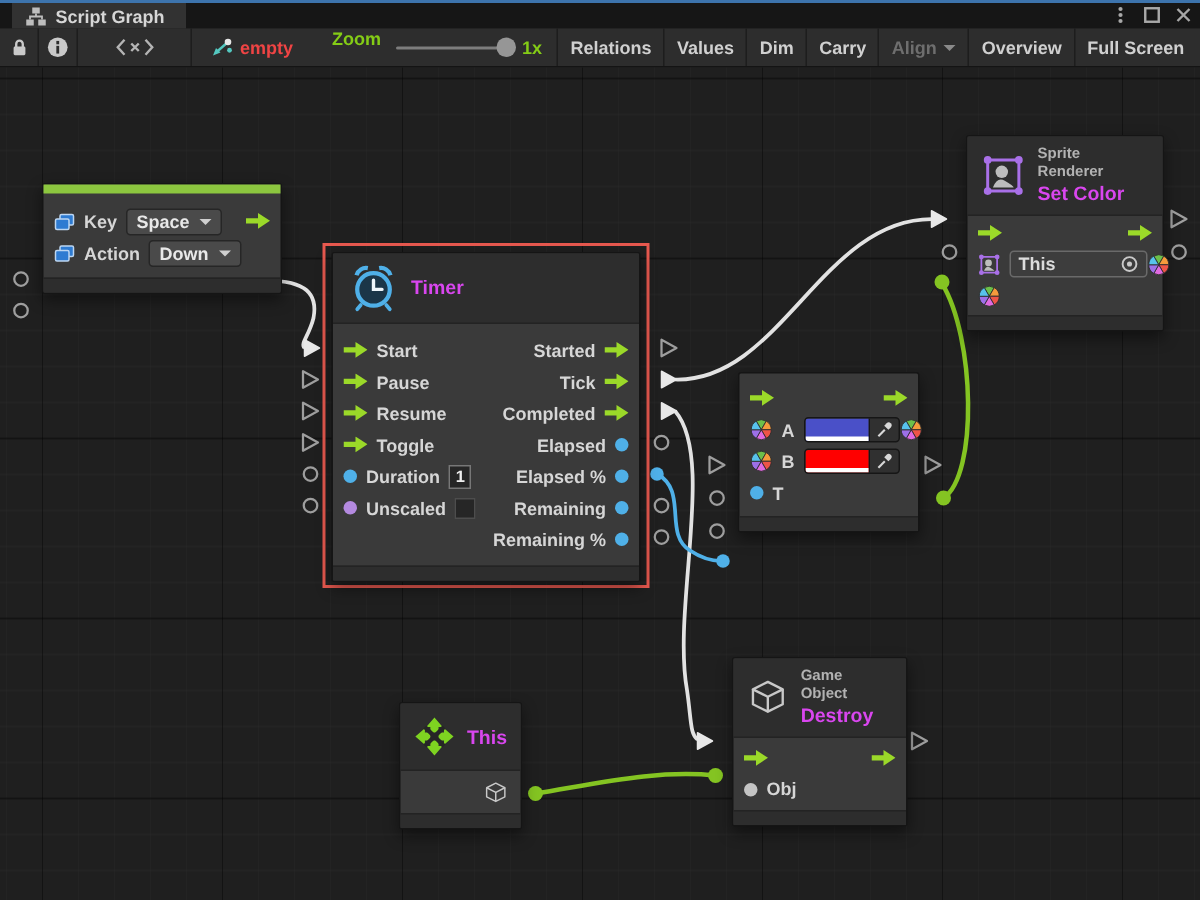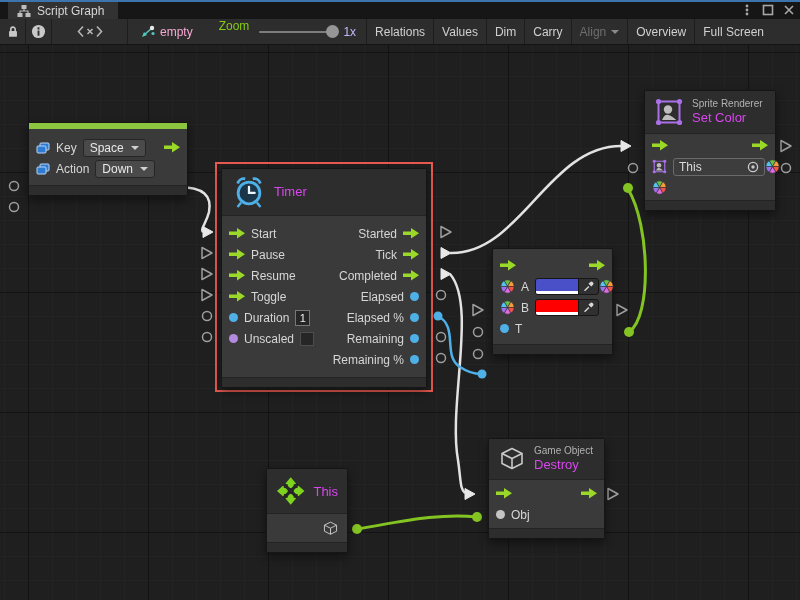--- a/index.html
+++ b/index.html
@@ -1,41 +1,41 @@
 <!DOCTYPE html>
 <html><head>
 <meta charset="utf-8">
 <style>
   * { margin:0; padding:0; box-sizing:border-box; }
   html,body { width:800px; height:600px; overflow:hidden; background:#111;
               font-family:"Liberation Sans", sans-serif; }
-  .window { position:relative; width:800px; height:576px; background:#1e1e1e; }
+  .window { position:relative; width:800px; height:576px; background:#1e1e1e;font-weight:bold; }
 
   
   .titlebar { position:absolute; left:0; top:0; width:800px; height:19px; background:#161616; }
   .titlebar-accent { position:absolute; left:0; top:0; width:100%; height:2px; background:#3d74ad; }
   .tab { position:absolute; left:8px; top:2px; height:17px; background:#323232; display:flex;
          align-items:center; gap:6px; padding:0 14px 0 9px; }
   .tab span { font-size:12px; color:#d6d6d6; white-space:nowrap; }
   .win-controls { position:absolute; right:4px; top:2px; height:16px; display:flex; gap:7px; align-items:center; }
   .win-controls .wbtn { width:14px; height:14px; display:flex; align-items:center; justify-content:center; }
 
   
   .toolbar { position:absolute; left:0; top:19px; width:800px; height:26px; background:#2d2d2d;
              border-bottom:1px solid #141414; display:flex; align-items:stretch; font-size:12px; color:#d0d0d0; }
   .tb-cell { display:flex; align-items:center; justify-content:center; border-right:1px solid #1d1d1d; }
   .tb-icon { width:26px; }
   .tb-code { width:76px; color:#b4b4b4; }
   .tb-btn { padding:0 8px; white-space:nowrap; }
   .tb-btn.disabled { color:#6e6e6e; }
-  .graph-ref { display:flex; align-items:center; gap:5px; margin-left:12px; color:#f9a8d4; }
+  .graph-ref { display:flex; align-items:center; gap:5px; margin-left:12px; color:#ef4444; }
   .zoom-label { margin-left:26px; color:#84cc16; }
   .z-track { position:relative; width:76px; height:2px; background:#7d7d7d; margin-left:10px; border-radius:1px; }
   .z-handle { position:absolute; right:-4px; top:-6px; width:13px; height:13px; border-radius:50%; background:#969696; }
-  .zoom-value { margin-left:8px; margin-right:4px; color:#c4b5fd; }
+  .zoom-value { margin-left:8px; margin-right:4px; color:#84cc16; }
   .tb-sep { width:1px; background:#1d1d1d; margin-left:6px; }
   .caret { width:0; height:0; border-left:4px solid transparent; border-right:4px solid transparent;
            border-top:4px solid #8a8a8a; margin-left:5px; display:inline-block; }
 
   
   .canvas { position:absolute; left:0; top:45px; width:800px; height:555px; background:#1f1f1f;
     background-image:
       linear-gradient(90deg, rgba(0,0,0,0.45) 1px, transparent 1px),
       linear-gradient(0deg,  rgba(0,0,0,0.45) 1px, transparent 1px),
       linear-gradient(90deg, rgba(255,255,255,0.015) 1px, transparent 1px),

